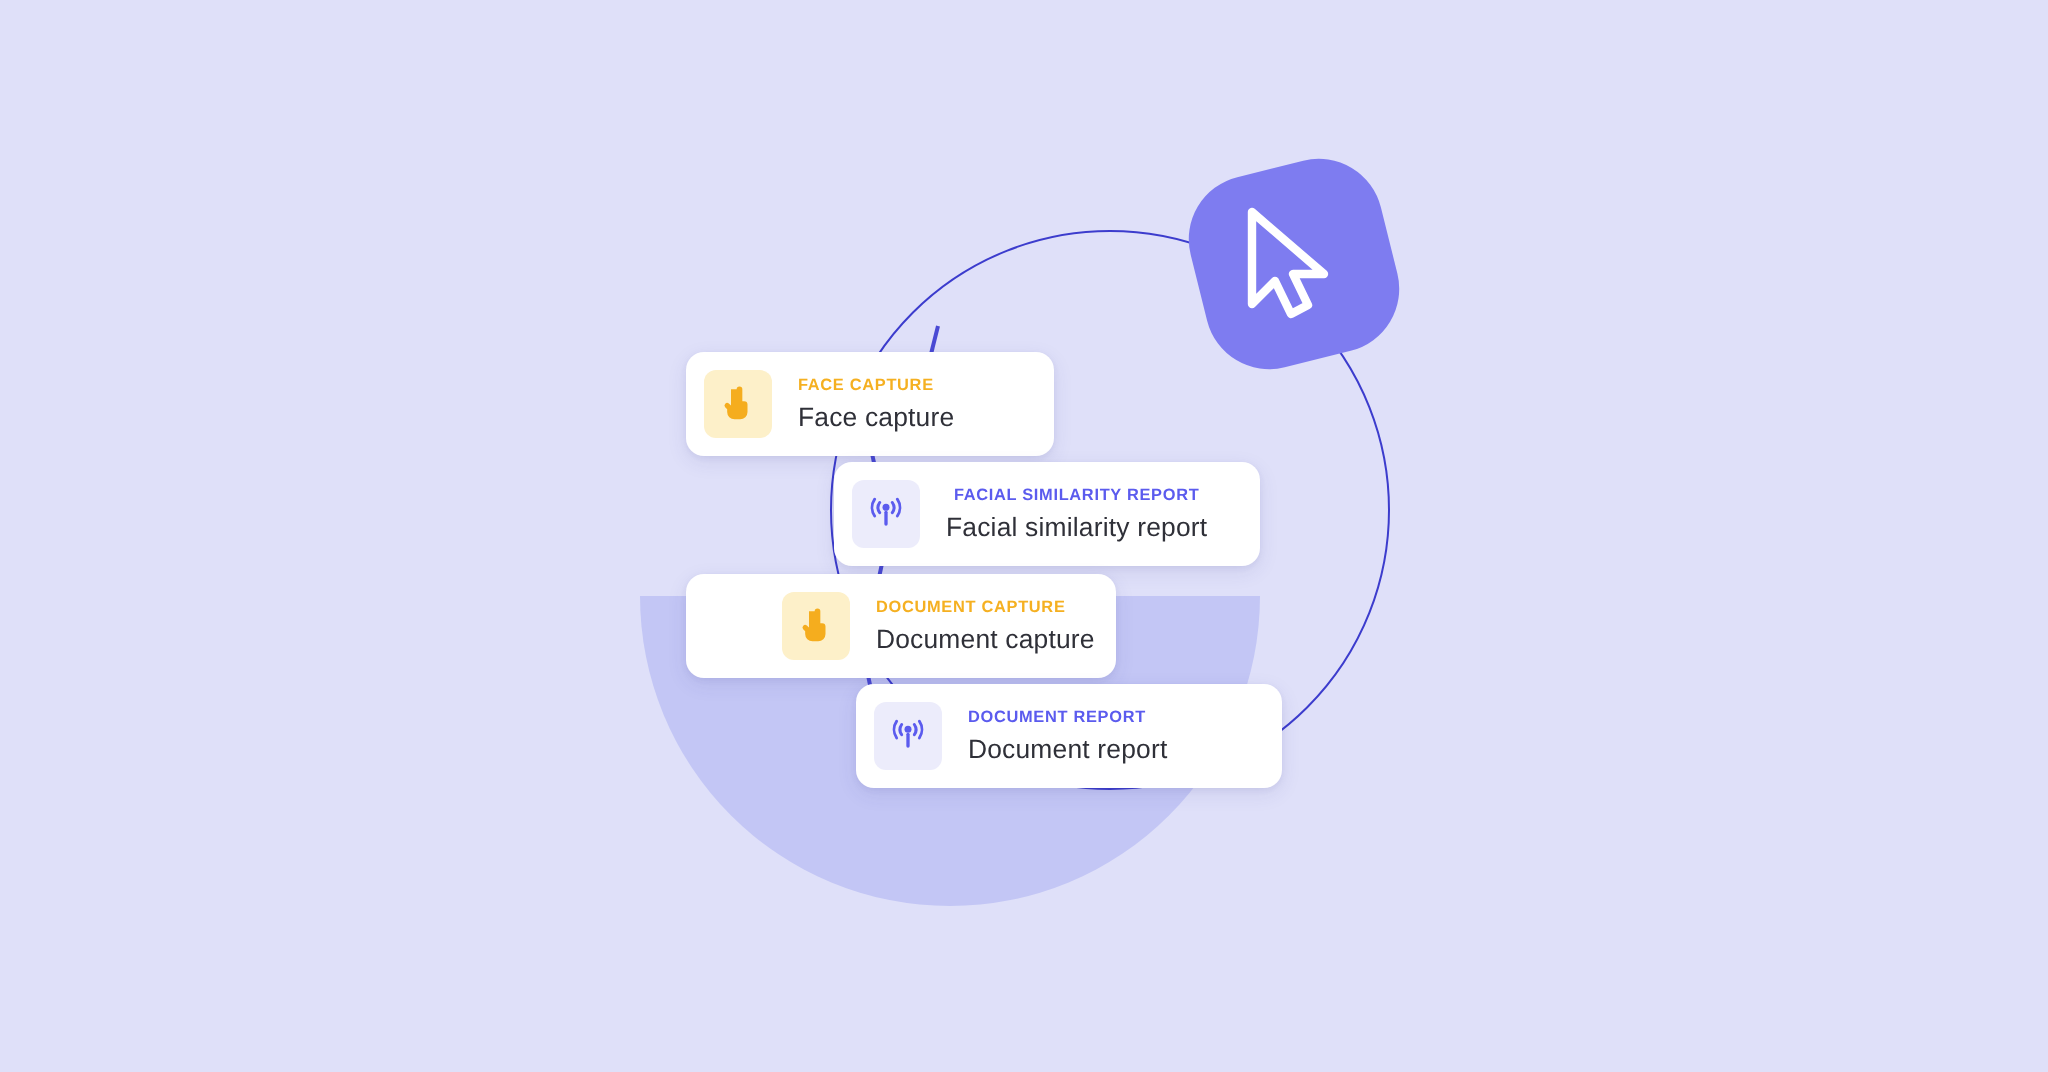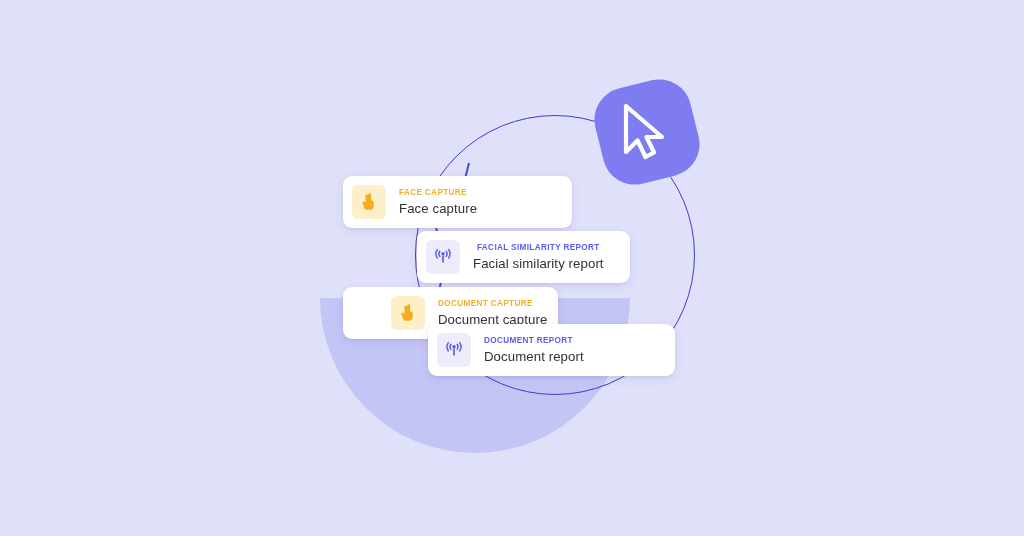--- a/index.html
+++ b/index.html
@@ -128,24 +128,24 @@
   .eyebrow.warm { color: #f5b021; }
   .eyebrow.cool { color: #5b5bee; }
 
   .title {
     font-size: 13.2px;
     color: #2f3038;
     letter-spacing: 0.1px;
   }
 
   
-  #card-0 { left: 343px; top: 176px; width: 229px; align-items: center; }
+  #card-0 { left: 343px; top: 176px; width: 184px; align-items: center; }
   #card-1 { left: 417px; top: 231px; width: 213px; text-align: center; }
   #card-2 { left: 343px; top: 287px; width: 215px; padding-left: 48px; }
-  #card-3 { left: 428px; top: 324px; width: 247px; }
+  #card-3 { left: 428px; top: 342px; width: 213px; }
 
   
   #conn-0 { left: 468px; top: 163px; height: 15px; transform: rotate(14deg); }
   #conn-1 { left: 434px; top: 222px; height: 13px; transform: rotate(-12deg); }
   #conn-2 { left: 441px; top: 277px; height: 13px; transform: rotate(12deg); }
   #conn-3 { left: 432px; top: 333px; height: 13px; transform: rotate(-12deg); }
 </style>
 </head>
 <body>
 

